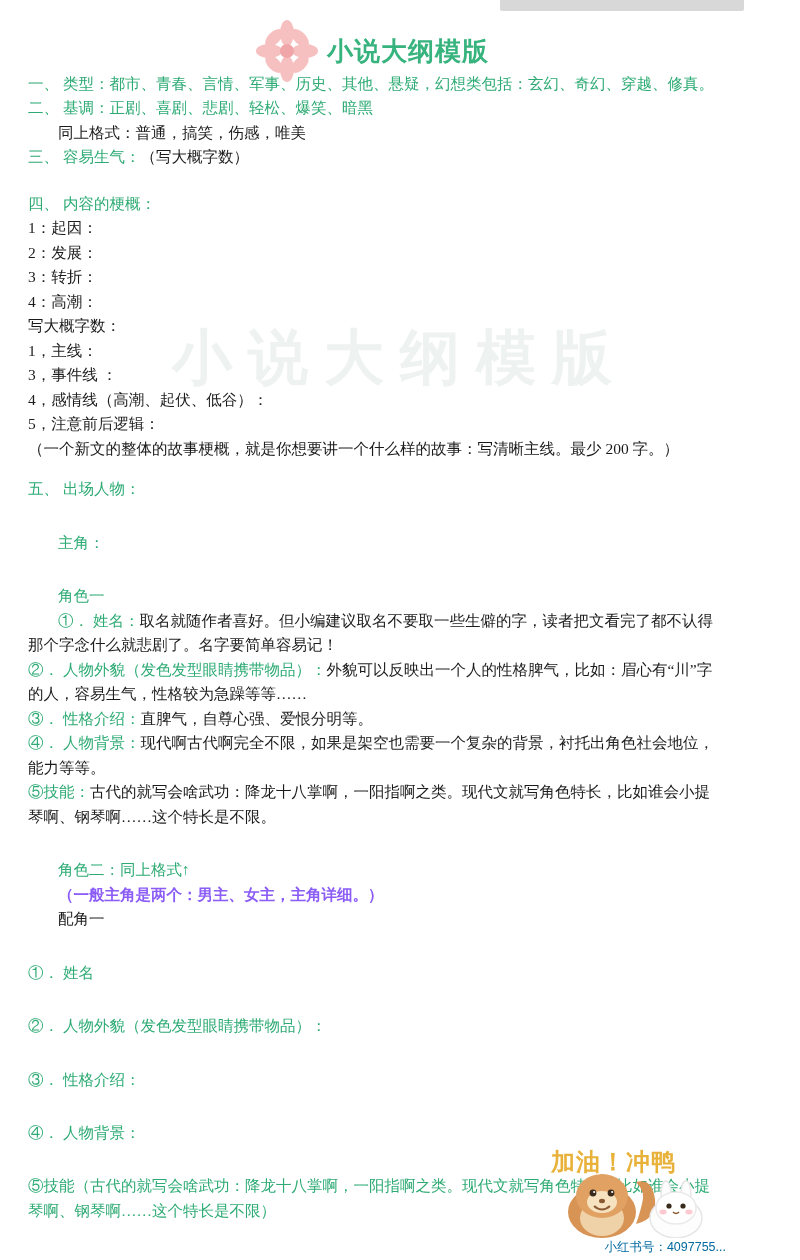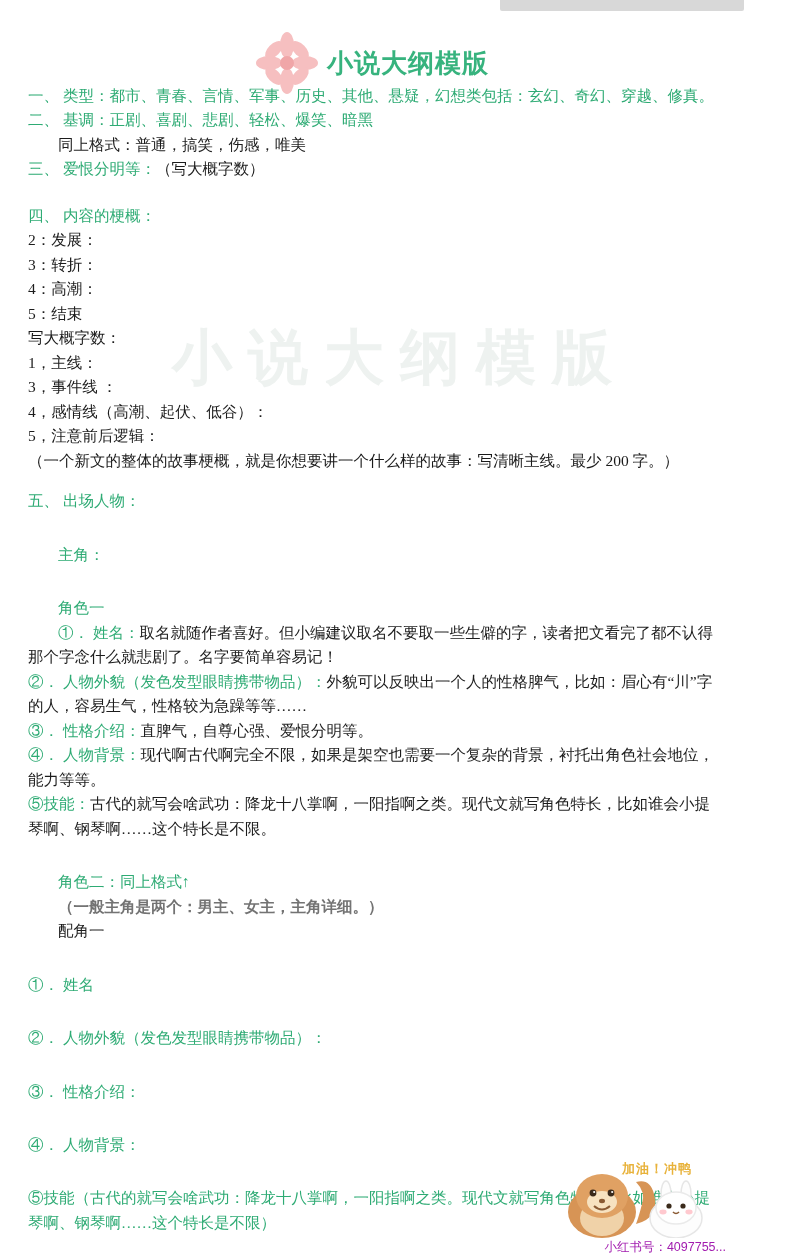--- a/index.html
+++ b/index.html
@@ -10,21 +10,21 @@
     background: #ffffff;
     font-family: "Liberation Serif", "DejaVu Serif", serif;
     color: #1a1a1a;
     position: relative;
     overflow: hidden;
   }
   .page {
     position: relative;
     width: 744px;
     height: 1260px;
-    padding: 12px 28px;
+    padding: 0 28px;
   }
   
   .top-bar {
     position: absolute;
     top: 0;
     right: 0;
     width: 244px;
     height: 11px;
     background: #d8d8d8;
     border-radius: 0 0 2px 2px;
@@ -64,54 +64,54 @@
     font-size: 26px;
     font-weight: bold;
     color: #37b37e;
     font-family: "Liberation Sans", sans-serif;
     letter-spacing: 1px;
   }
 
   .doc { font-size: 15.5px; line-height: 1.58; }
   .green { color: #2eab74; margin-top: 29px; }
   .dark  { color: #1c1c1c; }
-  .red   { color: #737373; font-weight: bold; }
+  .red   { color: #8b5cf6; font-weight: bold; }
   .row { display: block; }
   .indent1 { padding-left: 30px; }
   .sp-md { height: 16px; }
   .sp-lg { height: 22px; }
 
   
   .sticker {
     position: absolute;
     right: 24px;
     bottom: 22px;
     width: 170px;
     height: 92px;
     z-index: 3;
   }
   .sticker-text {
     position: absolute;
-    right: 52px;
+    right: 68px;
     bottom: 82px;
     font-family: Liberation Mono, monospace;
     font-weight: bold;
-    font-size: 13px;
+    font-size: 24px;
     color: #e8b23a;
     letter-spacing: 1px;
     z-index: 4;
     text-shadow: 1px 1px 0 #fff;
   }
   .xhs-id {
     position: absolute;
     right: 18px;
     bottom: 4px;
     font-family: "Liberation Sans", sans-serif;
     font-size: 12.5px;
-    color: #a21caf;
+    color: #0369a1;
     z-index: 5;
   }
 </style>
 </head>
 <body>
 
 <div class="page">
 
   <div class="top-bar"></div>
 
@@ -145,40 +145,40 @@
       </div>
 
       <div class="row">
         <span class="green">二、 基调：</span><span class="green">正剧、喜剧、悲剧、轻松、爆笑、暗黑</span>
       </div>
       <div class="row indent1">
         <span class="dark">同上格式：</span><span class="dark">普通，搞笑，伤感，唯美</span>
       </div>
 
       <div class="row">
-        <span class="green">三、 爱恨分明等：</span><span class="dark">（写大概字数）</span>
+        <span class="green">三、 容易生气：</span><span class="dark">（写大概字数）</span>
       </div>
 
       <div class="sp-lg"></div>
 
       <div class="row">
         <span class="green">四、 内容的梗概：</span>
       </div>
 
       <div class="row">
+        <span class="dark">1：</span><span class="dark">起因：</span>
+      </div>
+      <div class="row">
         <span class="dark">2：</span><span class="dark">发展：</span>
       </div>
       <div class="row">
         <span class="dark">3：</span><span class="dark">转折：</span>
       </div>
       <div class="row">
         <span class="dark">4：</span><span class="dark">高潮：</span>
-      </div>
-      <div class="row">
-        <span class="dark">5：</span><span class="dark">结束</span>
       </div>
 
       <div class="row">写大概字数：</div>
 
       <div class="row">
         <span class="dark">1，</span><span class="dark">主线：</span>
       </div>
       <div class="row">
         <span class="dark">3，</span><span class="dark">事件线 ：</span>
       </div>

